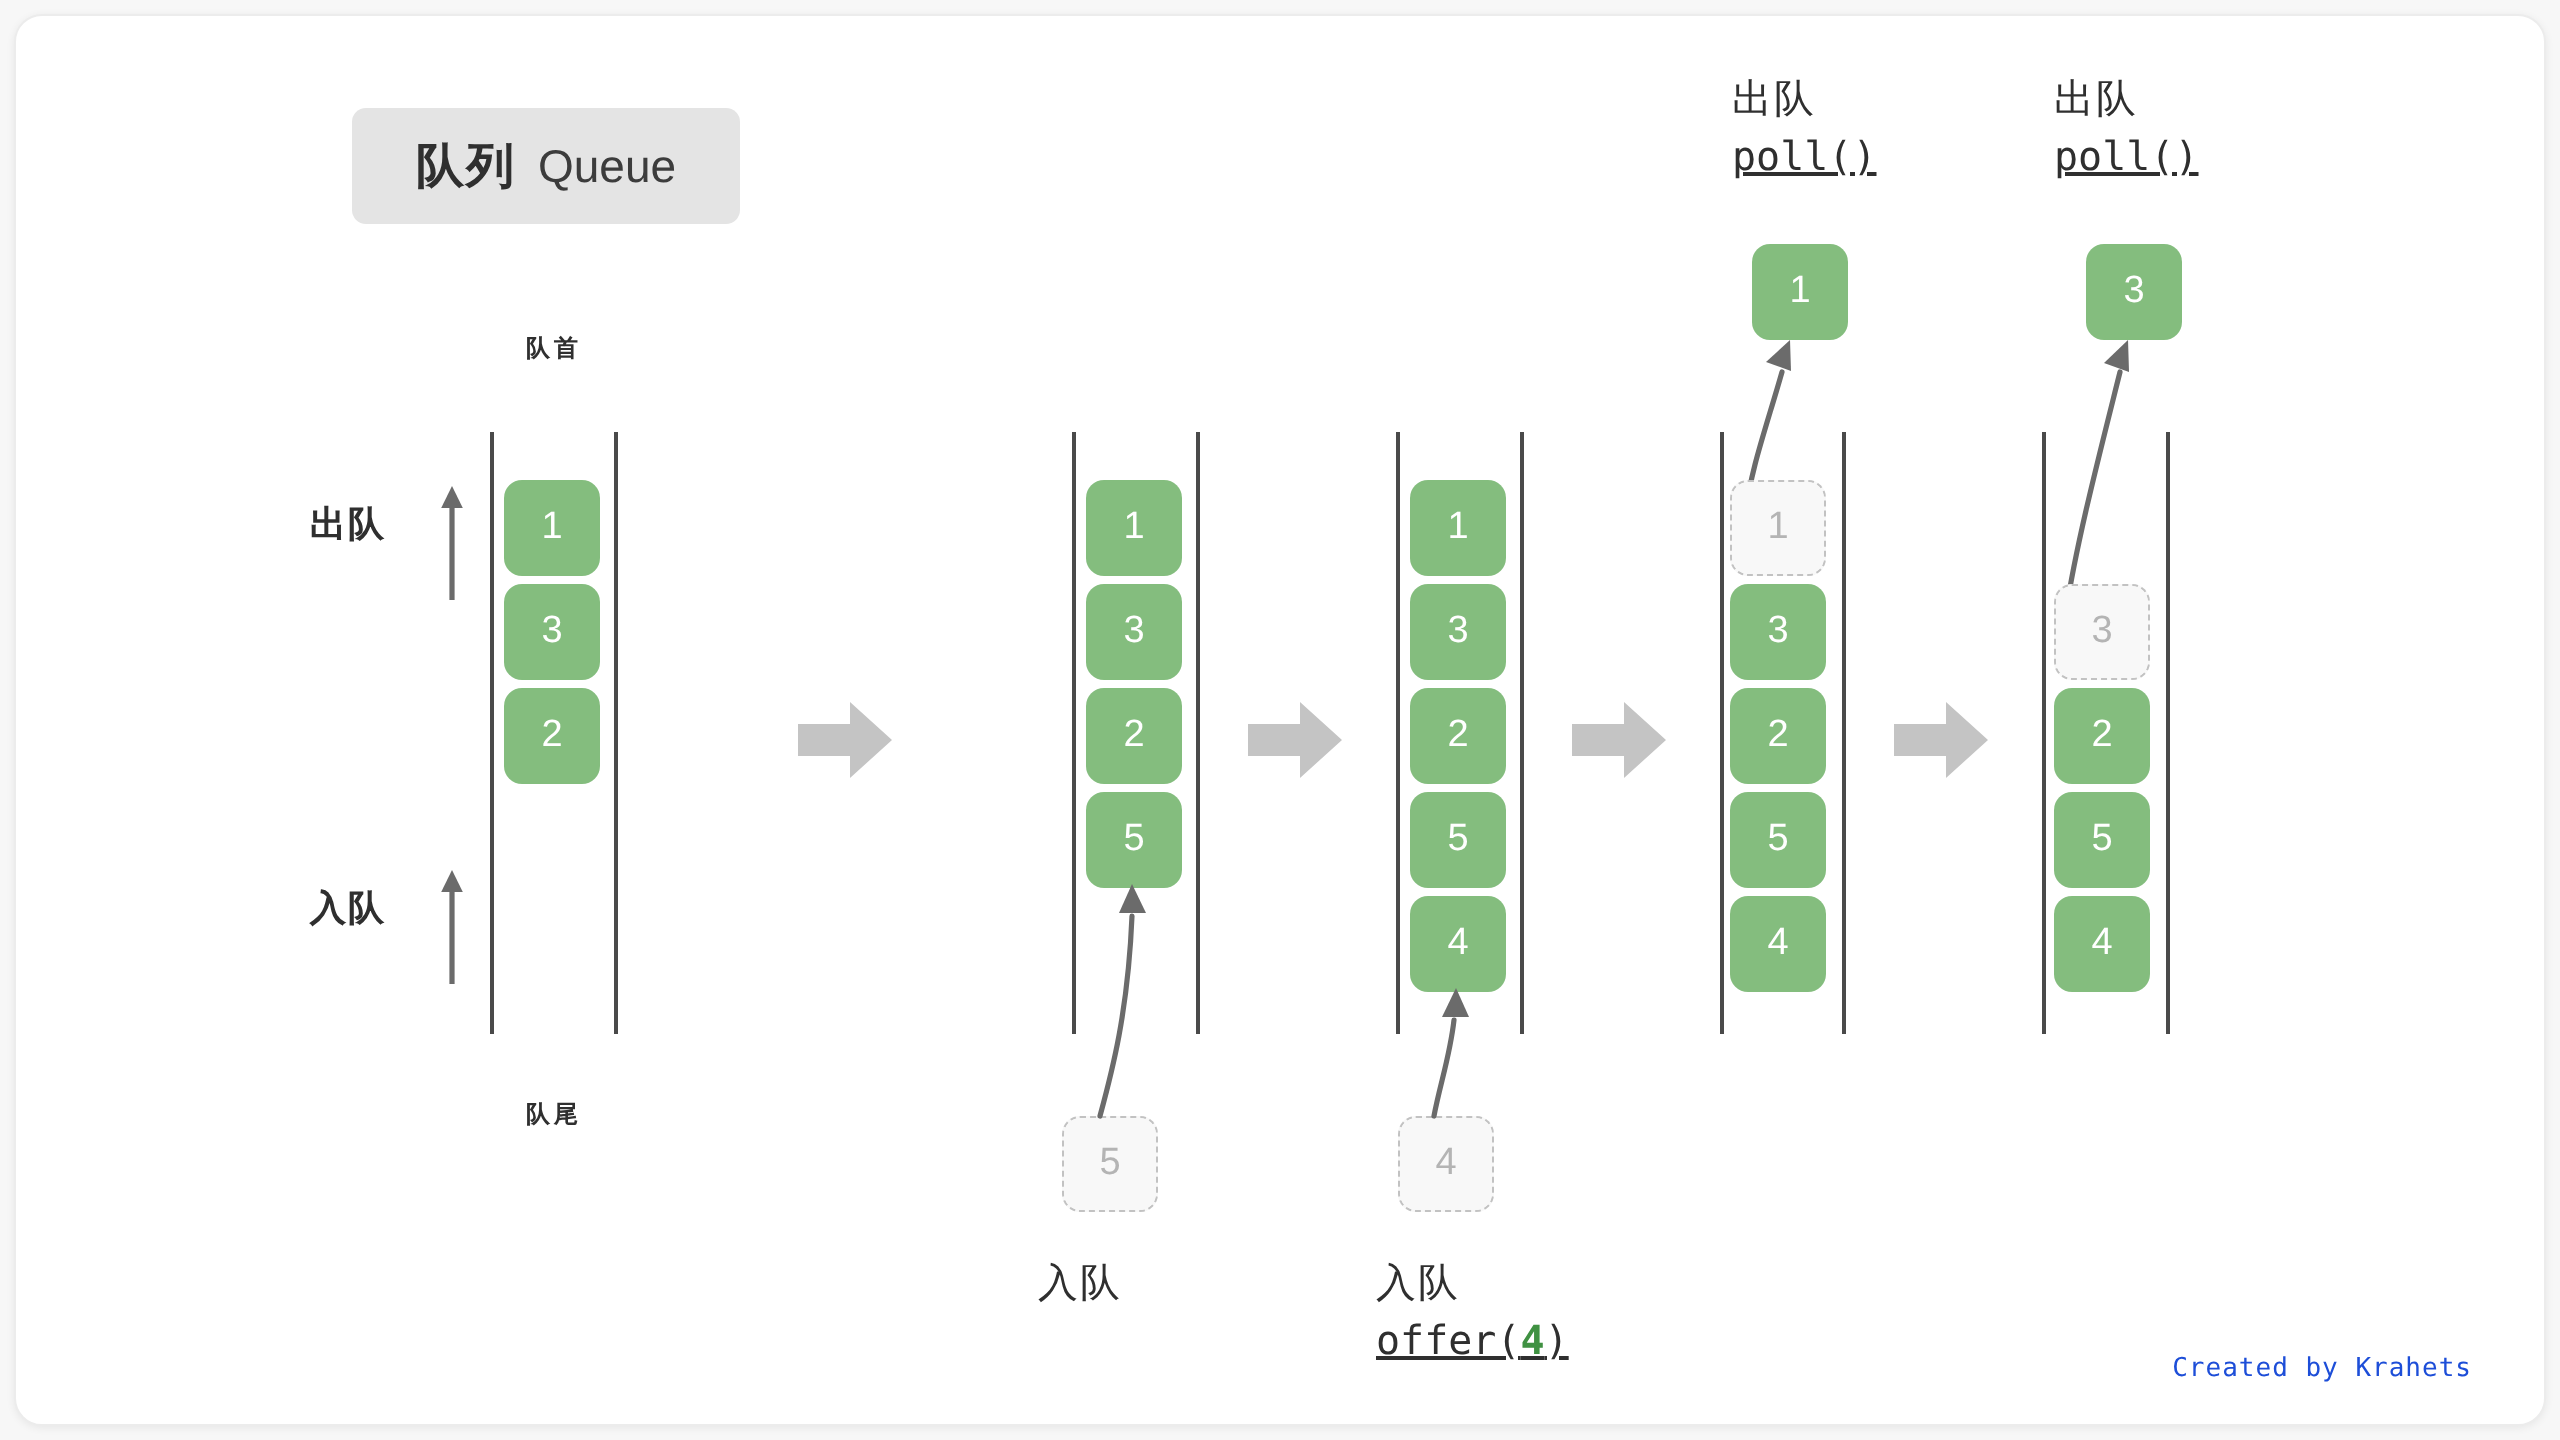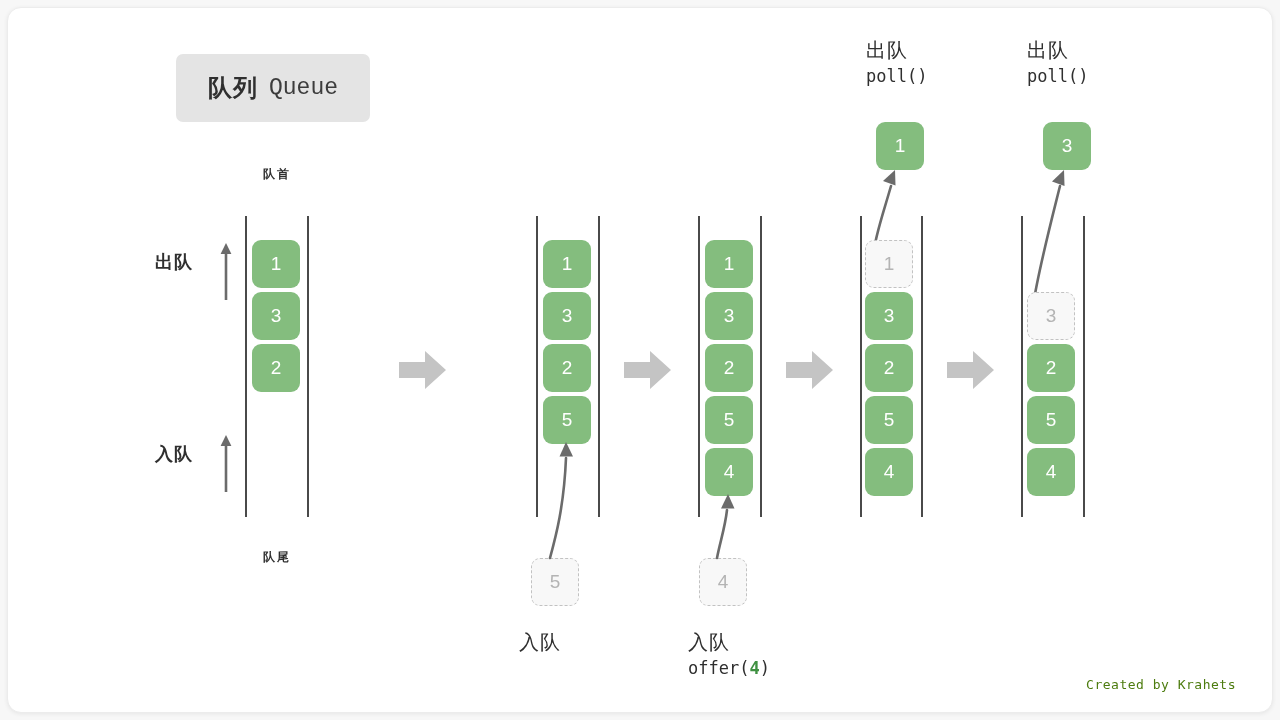--- a/index.html
+++ b/index.html
@@ -25,36 +25,36 @@
     border-radius: 14px;
     border: 1px solid #ececec;
     box-shadow: 0 1px 4px rgba(0,0,0,0.07);
     box-sizing: border-box;
   }
   .abs { position: absolute; }
 
   
   #title-badge {
     left: 168px; top: 46px;
-    width: 194px; height: 68px;
+    width: 194px; height: 58px;
     background: #e4e4e4;
     border-radius: 7px;
     display: flex;
     align-items: center;
     justify-content: center;
     gap: 11px;
   }
   #title-badge .cn {
     font-size: 24px;
     font-weight: bold;
     color: #2f2f2f;
     letter-spacing: 1px;
   }
   #title-badge .en {
-    font-family: Liberation Mono, monospace;
+    font-family: Liberation Sans, sans-serif;
     font-size: 23px;
     color: #3c3c3c;
   }
 
   
   .end-label {
     font-size: 12px;
     font-weight: bold;
     color: #2f2f2f;
     letter-spacing: 2px;
@@ -111,36 +111,37 @@
     white-space: nowrap;
   }
   .op-caption .cn {
     display: block;
     font-size: 20px;
     letter-spacing: 1px;
   }
   .op-caption .code {
     display: block;
     font-family: "DejaVu Sans Mono", "Liberation Mono", monospace;
-    font-size: 17px;
+    font-size: 20px;
+    text-decoration: underline;
   }
   .op-caption .code .arg { color: #3f9142; font-weight: bold; }
 
   
   .block-arrow { width: 48px; height: 42px; }
 
   
   .curve-arrow { overflow: visible; }
 
   
   #credit {
     right: 36px; bottom: 20px;
     font-family: "DejaVu Sans Mono", "Liberation Mono", monospace;
     font-size: 13px;
-    color: #4d7c0f;
+    color: #1d4ed8;
     letter-spacing: 0.5px;
   }
 </style>
 </head>
 <body>
 
 <div id="stage">
   <div id="card">
 
     <div class="abs" id="title-badge">

